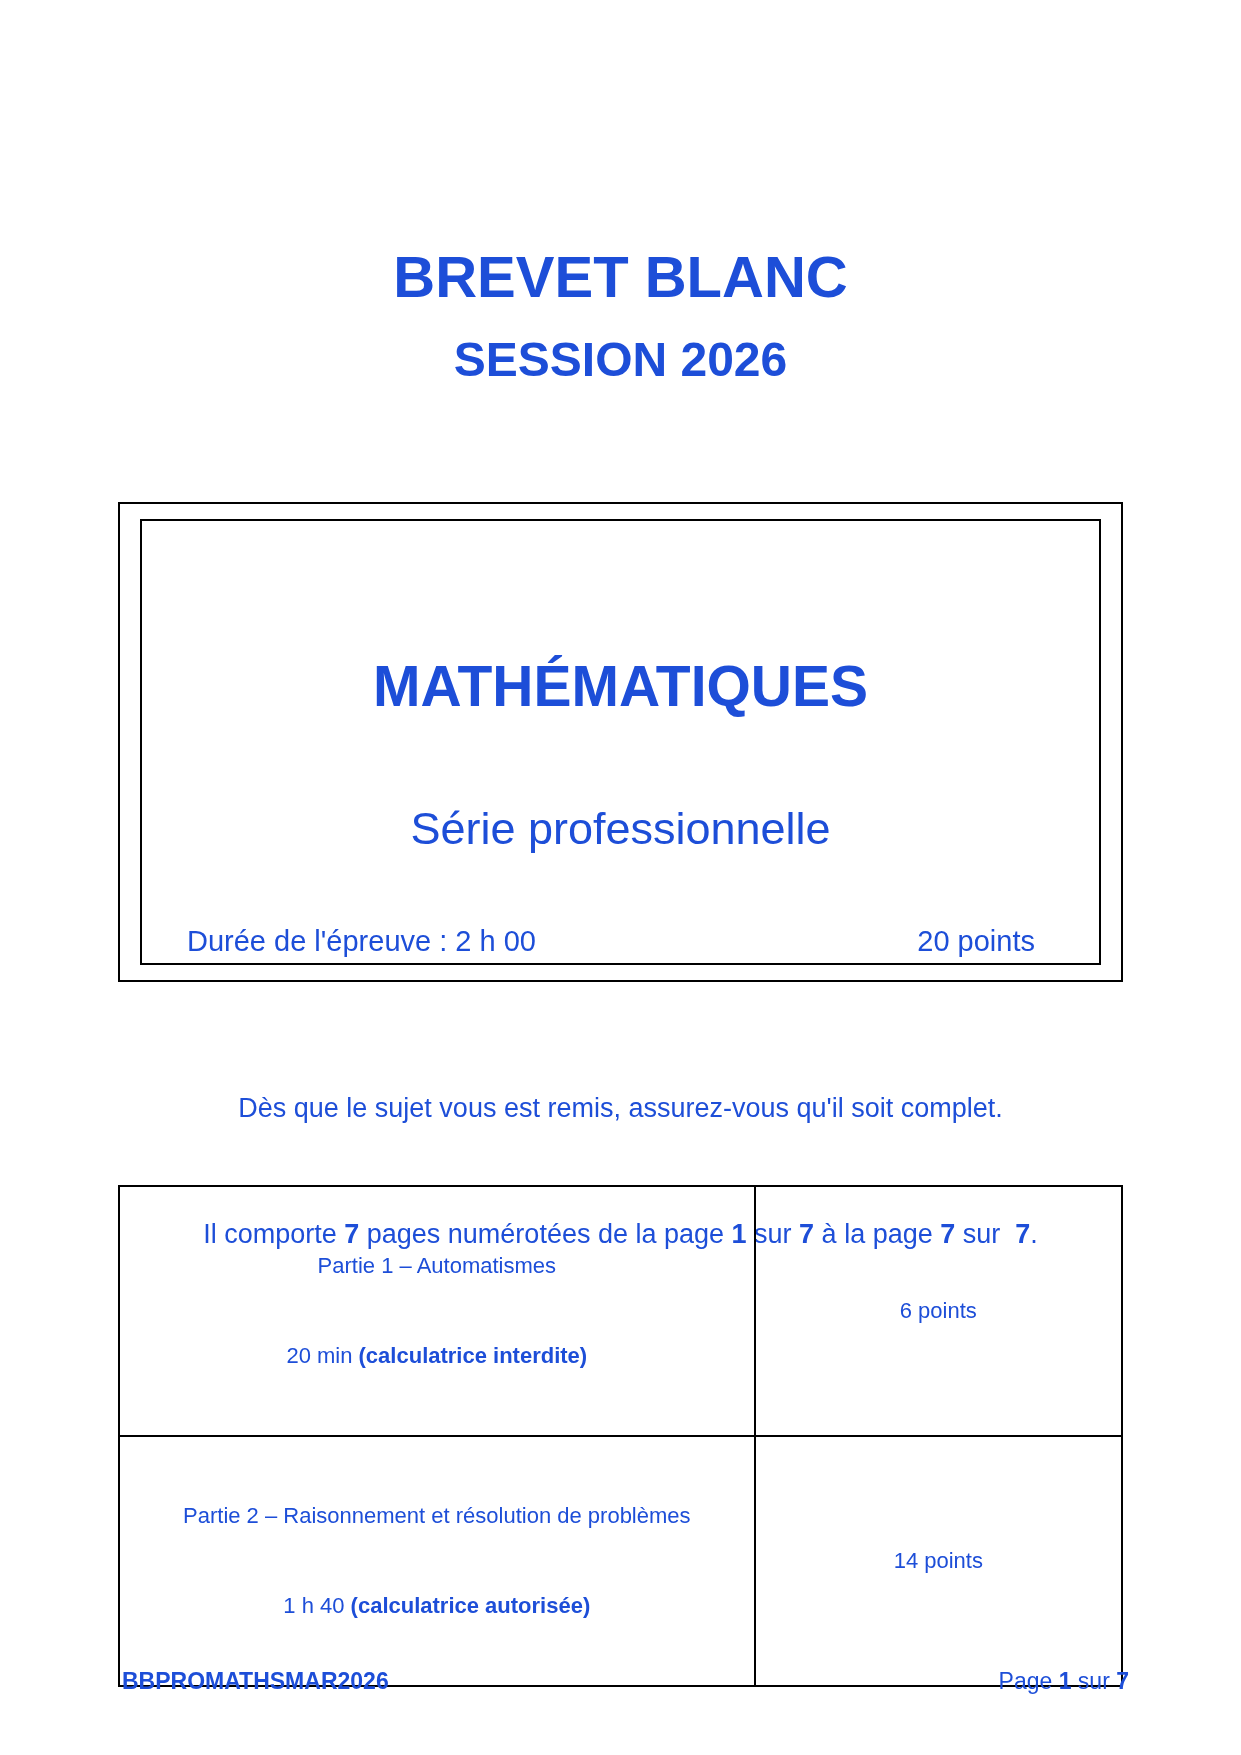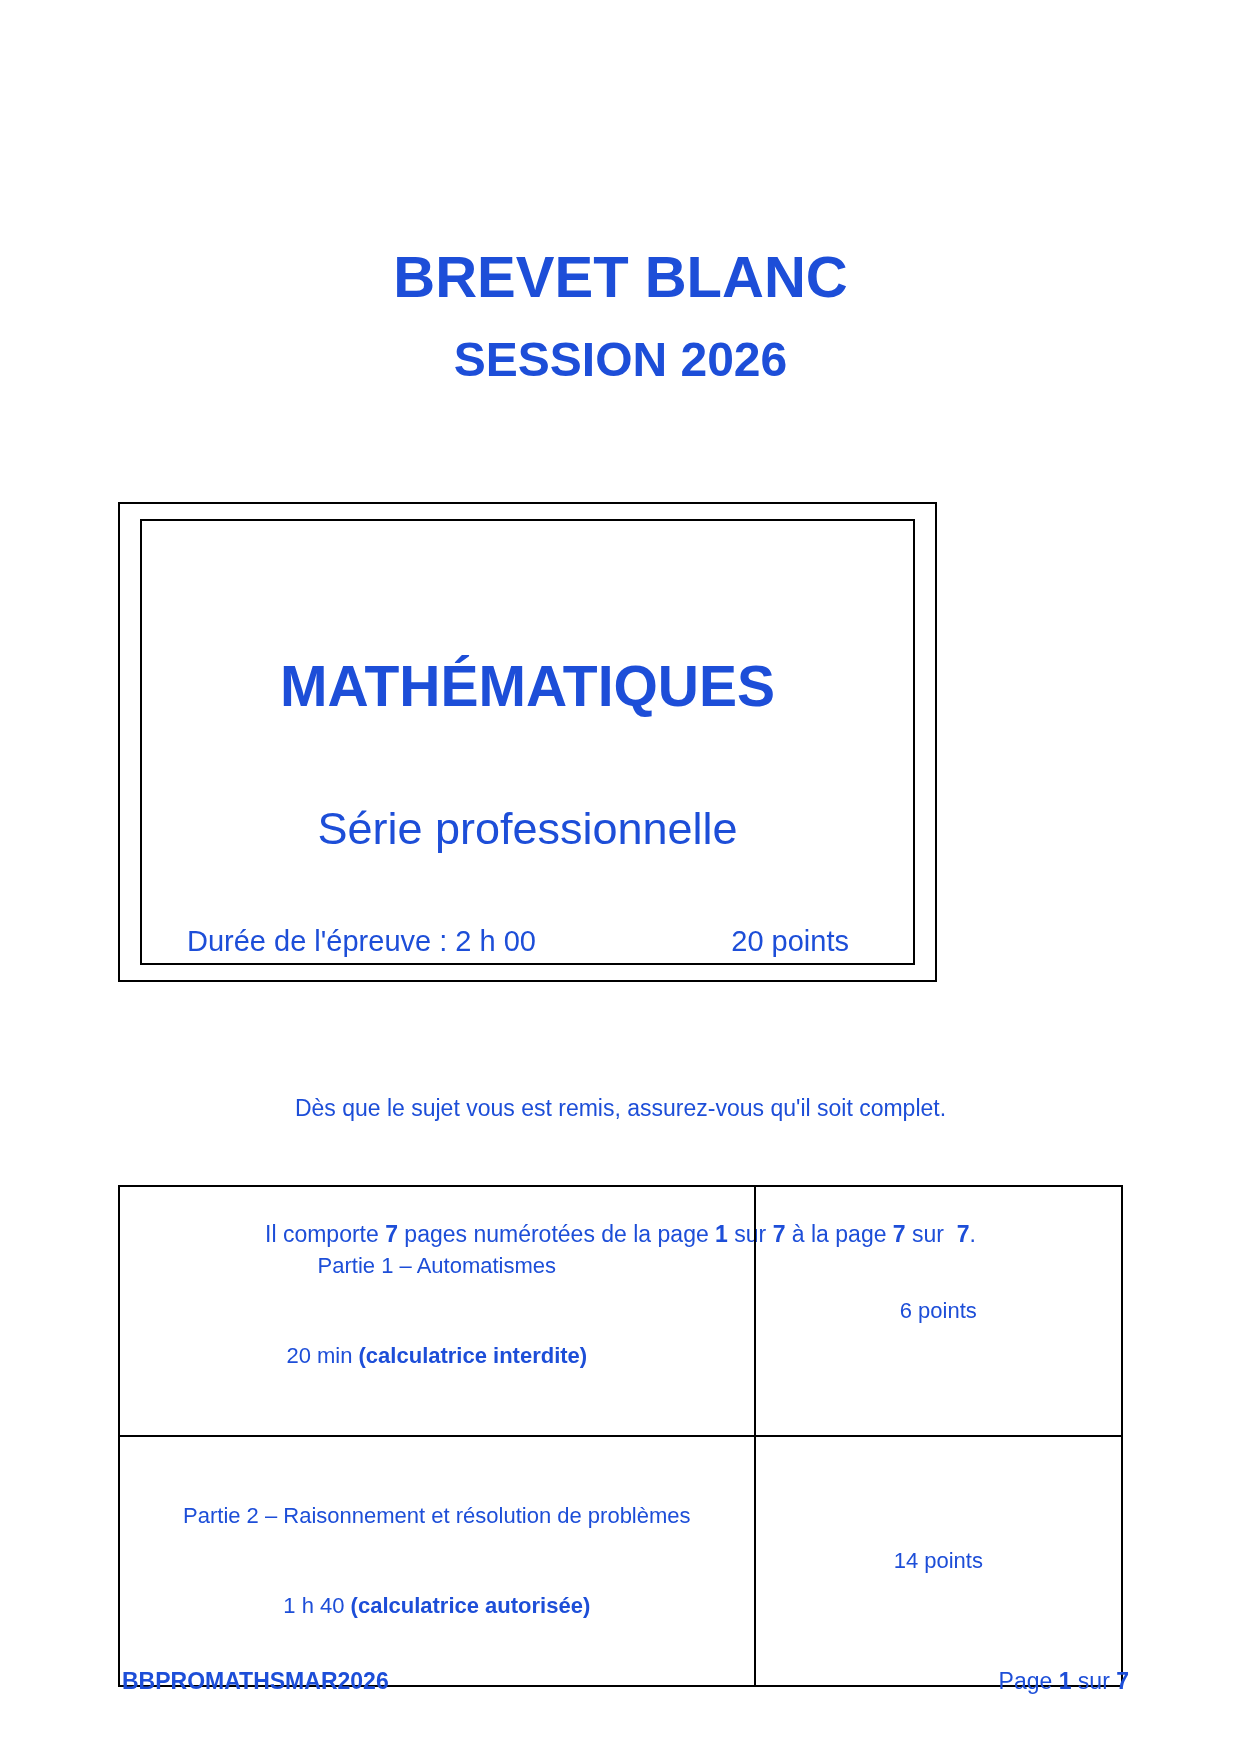--- a/index.html
+++ b/index.html
@@ -31,21 +31,21 @@
   }
   .session-title {
     top: 336px;
     font-size: 48px;
     font-weight: 700;
   }
   .outer-box {
     position: absolute;
     left: 118px;
     top: 502px;
-    width: 819px;
+    width: 1005px;
     height: 480px;
     border: 2px solid #000000;
     box-sizing: border-box;
   }
   .inner-box {
     position: absolute;
     left: 20px;
     right: 20px;
     top: 15px;
     bottom: 15px;
@@ -80,21 +80,21 @@
     align-items: flex-start;
     font-size: 29px;
     line-height: 1;
   }
   .notice {
     position: absolute;
     left: 0;
     width: 1241px;
     top: 1003px;
     text-align: center;
-    font-size: 23px;
+    font-size: 27px;
     line-height: 42px;
     white-space: pre-wrap;
   }
   .parts-table {
     position: absolute;
     left: 118px;
     top: 1185px;
     width: 1005px;
     border-collapse: collapse;
     table-layout: fixed;

